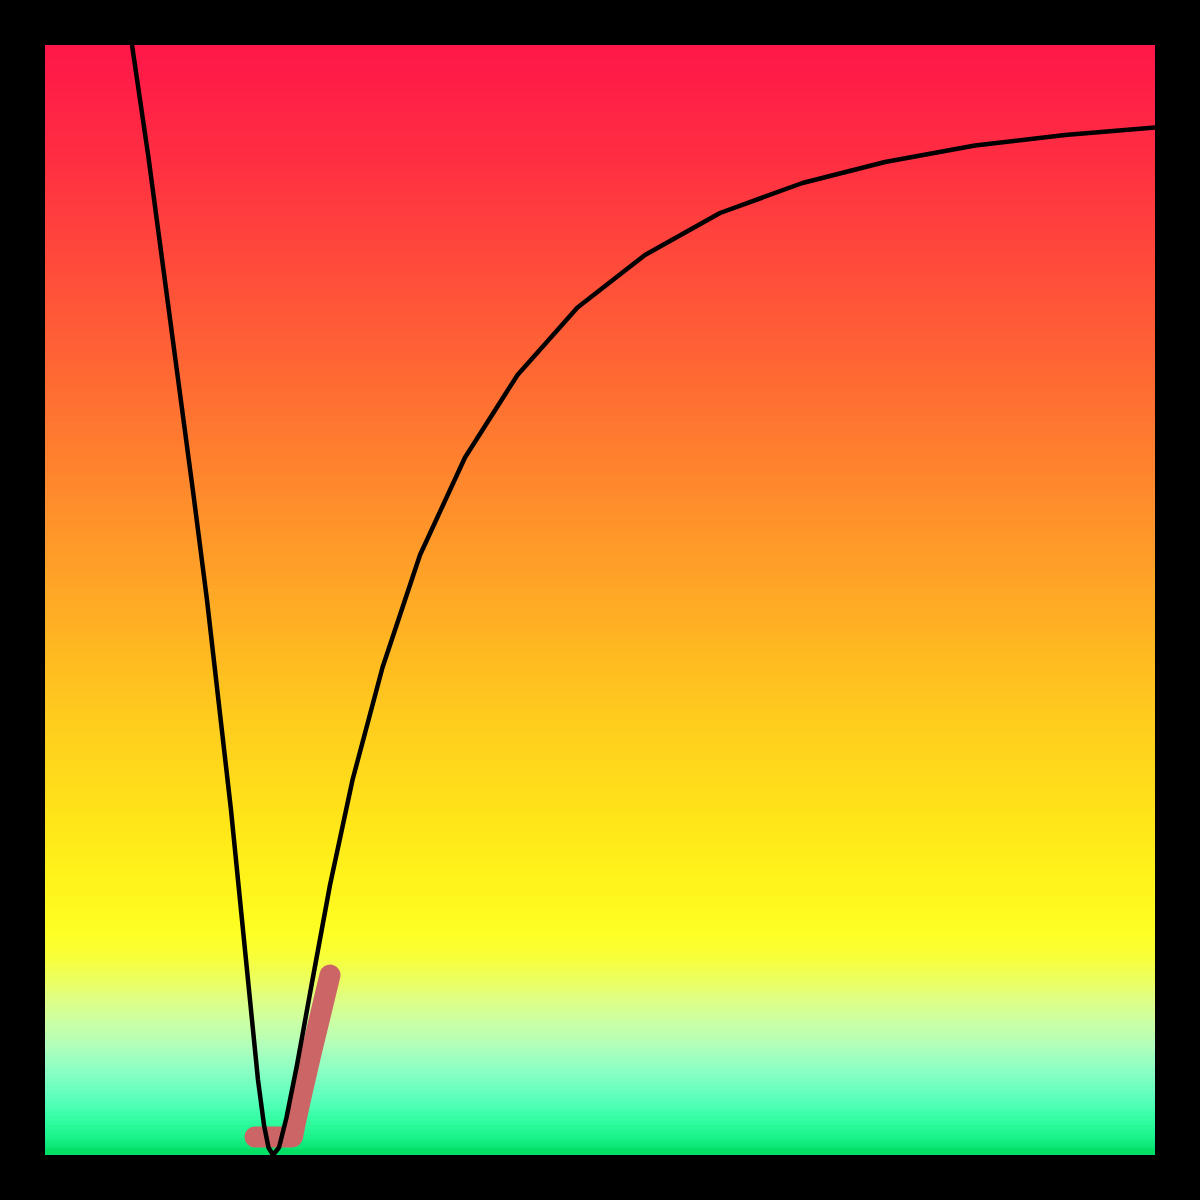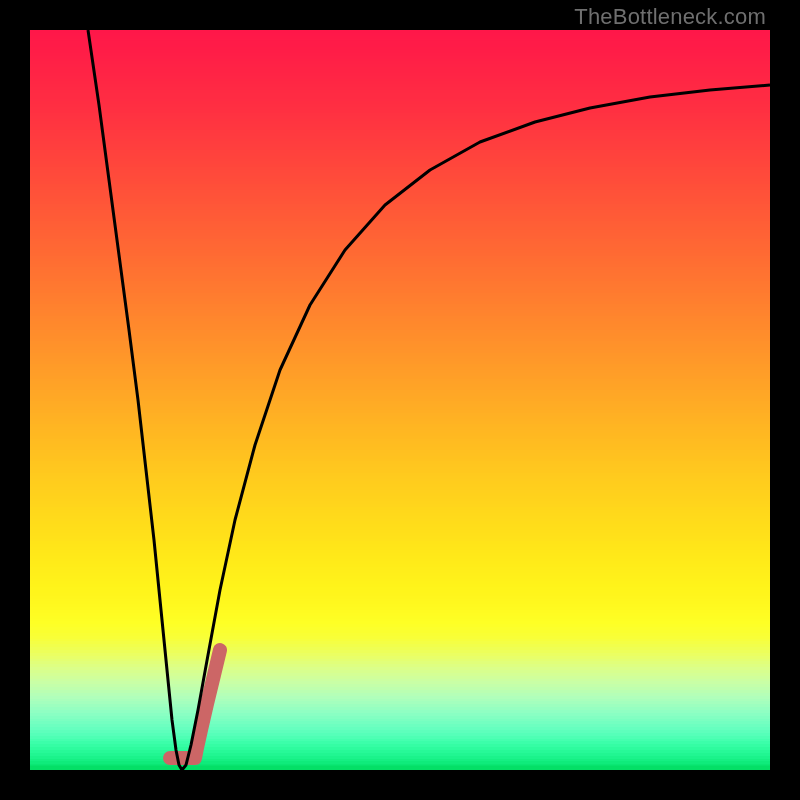--- a/index.html
+++ b/index.html
@@ -318,14 +318,13 @@
         <div class="strip" style="top: 737.143px; height: 3.84615px; background: rgb(7, 227, 109);"></div>
       </div>
 
     <svg class="curves" viewBox="0 0 740 740" preserveAspectRatio="none">
       <line id="baseline" x1="0" x2="740" y1="738" y2="738" stroke="#04df66" stroke-width="5"></line>
       <polyline id="highlight-j" fill="none" stroke="#cc6666" stroke-width="14" stroke-linecap="round" stroke-linejoin="round" points="140,728 152,728 165,728 167,718 171,700 177,674 184,645 190,620"></polyline>
       <polyline id="curve-v" fill="none" stroke="#000000" stroke-width="3" stroke-linejoin="round" points="58,0 69,75 79,150 89,225 99,300 108,370 116,440 124,510 131,580 137,640 142,690 146,720 149,735 152,740 156,735 161,715 168,680 178,625 190,560 205,490 225,415 250,340 280,275 315,220 355,175 400,140 450,112 505,92 560,78 620,67 680,60 740,55"></polyline>
     </svg>
   </div>
 
-  <div class="watermark">TheBottleneck.com</div>
 </div>
 
 </body></html>

